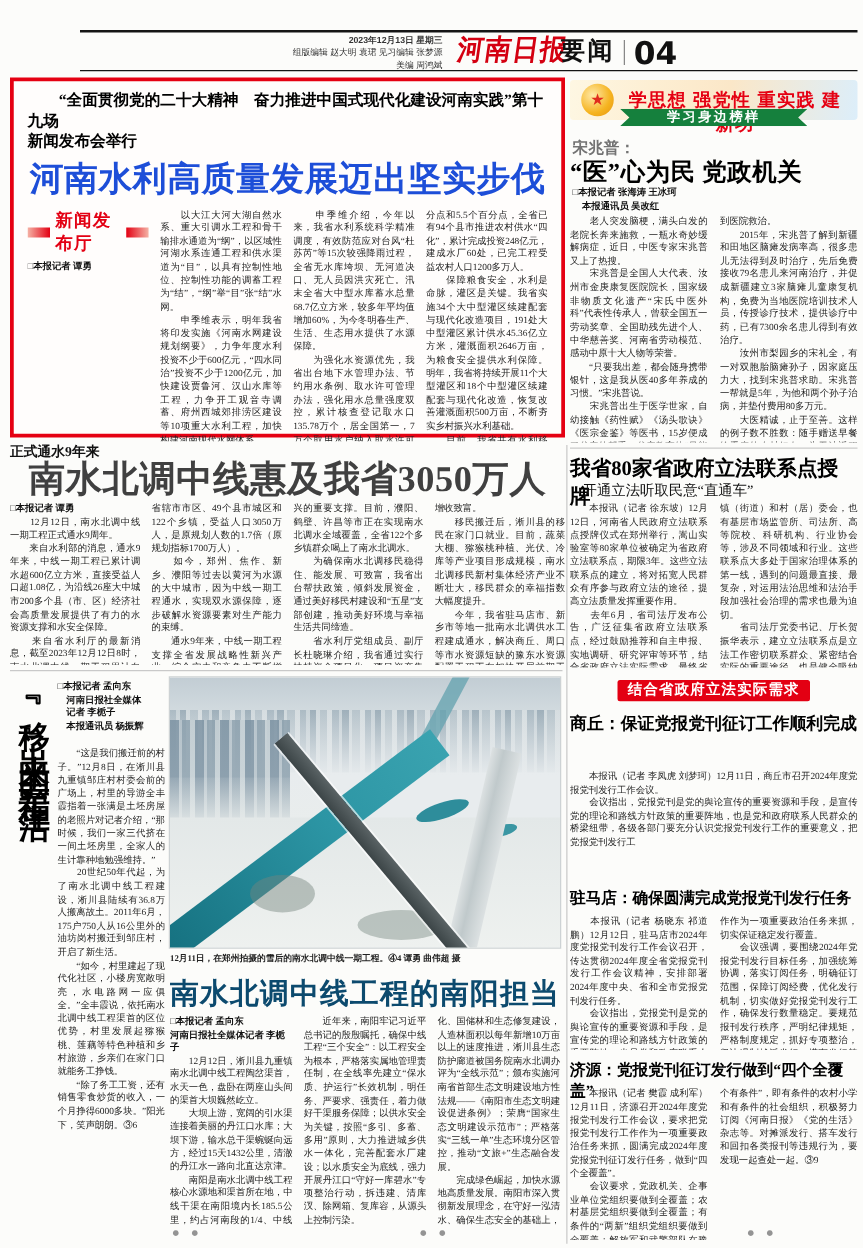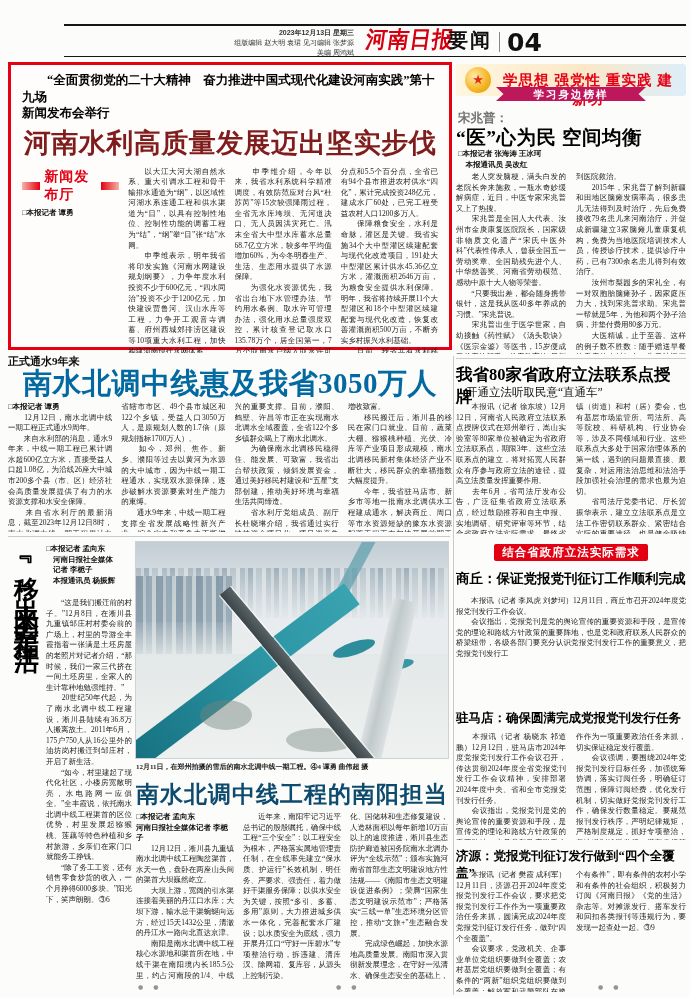--- a/index.html
+++ b/index.html
@@ -14,39 +14,39 @@
   
   .dateblock{font-size:7px;line-height:10px;text-align:right;color:#333;font-family:"Liberation Sans",sans-serif}
   .paper-logo{color:#d40011;font-weight:bold;font-size:21px;letter-spacing:1px;transform:skewX(-8deg) scaleY(1.08);transform-origin:left bottom}
   .secrow{display:flex;align-items:flex-end;gap:7px;font-family:"Liberation Sans",sans-serif}
   .secname{font-size:20px;font-weight:bold;color:#111;letter-spacing:2px}
   .secsep{width:1px;height:20px;background:#888;margin-bottom:2px}
   .pagenum{font-size:25px;font-weight:bold;color:#111;font-family:"DejaVu Sans",sans-serif;line-height:22px}
   
   .redbox{left:8px;top:62px;width:444px;height:288px;border:3px solid #e50012;background:#fffdfc;box-sizing:border-box;padding:7px 11px}
   .kicker{font-size:12.5px;line-height:16.5px;font-weight:bold;white-space:pre-line;color:#000}
-  .bighead{font-size:27px;font-weight:bold;text-align:center;letter-spacing:.5px;color:#7f1d1d;margin-top:3px}
+  .bighead{font-size:27px;font-weight:bold;text-align:center;letter-spacing:.5px;color:#1d4ed8;margin-top:3px}
   .presser-cols{height:186px;margin-top:6px}
   .badge{display:flex;align-items:center;justify-content:center;gap:4px;margin:1px 0 4px}
   .bbar{width:26px;height:8px}
   .bbar.l{background:linear-gradient(90deg,#f5b3a6,#e30013)}
   .bbar.r{background:linear-gradient(270deg,#f5b3a6,#e30013)}
   .badge-txt{color:#e30013;font-weight:bold;font-size:14px;letter-spacing:1px}
   
   .kicker2{font-size:11px;font-weight:bold;color:#111}
-  .head2{font-size:29px;font-weight:bold;text-align:center;color:#0369a1;letter-spacing:.5px}
+  .head2{font-size:29px;font-weight:bold;text-align:center;color:#404040;letter-spacing:.5px}
   
   .vtitle{writing-mode:vertical-rl;text-orientation:upright;font-size:25px;font-weight:bold;color:#000;letter-spacing:9px;line-height:32px}
   
   .banner{left:456px;top:64px;width:230px;height:32px;background:linear-gradient(100deg,#fef7e3 0%,#fdeed2 30%,#fbe7c8 55%,#dceefa 100%);border-radius:3px}
   .emblem{position:absolute;left:9px;top:3px;width:26px;height:26px;border-radius:50%;
           background:radial-gradient(circle at 35% 35%,#ffe9a8,#f5b31f 60%,#e59312);
           display:flex;align-items:center;justify-content:center;font-size:13px;color:#e02b1d}
   .banner-txt{position:absolute;left:40px;top:7px;width:184px;text-align:center;color:#e50113;font-weight:bold;font-size:14.5px;letter-spacing:1px;font-family:"Liberation Sans",sans-serif}
-  .ribbon{left:496px;top:87px;width:150px;height:14px;background:#be185d;color:#fff;font-weight:bold;
+  .ribbon{left:496px;top:87px;width:150px;height:14px;background:#15803d;color:#fff;font-weight:bold;
           font-size:10.5px;line-height:14px;text-align:center;letter-spacing:2px;
           clip-path:polygon(0 0,100% 0,95% 50%,100% 100%,0 100%,5% 50%);font-family:"Liberation Sans",sans-serif}
   .songkicker{font-size:12.5px;font-weight:bold;color:#737373}
   .songhead{font-size:19.5px;font-weight:bold;color:#000;letter-spacing:.5px}
   .lifahead{font-size:16.5px;font-weight:bold;color:#000}
   .lifasub{font-size:11.5px;color:#111;padding-left:10px}
   .redbar{left:494px;top:544px;width:154px;height:17px;background:#e30013;color:#fff;text-align:center;
           font-size:11.5px;line-height:17px;font-weight:bold;letter-spacing:1px;font-family:"Liberation Sans",sans-serif;border-radius:2px}
   .smallhead{font-weight:bold;color:#000}
   .dots{font-size:6px;color:#949494;letter-spacing:4px;font-family:"DejaVu Sans",sans-serif}
@@ -204,21 +204,21 @@
     </div>
 </div>
 
 <div class="abs banner">
   <div class="emblem">★</div>
   <div class="banner-txt">学思想 强党性 重实践 建新功</div>
 </div>
 <div class="abs ribbon">学习身边榜样</div>
 
 <div class="abs songkicker" style="left:458px;top:110px">宋兆普：</div>
-<div class="abs songhead" style="left:456px;top:124px;width:230px">“医”心为民 空间均衡</div>
+<div class="abs songhead" style="left:456px;top:124px;width:230px">“医”心为民 党政机关</div>
 <div class="abs by" style="left:458px;top:149px;width:228px">□本报记者 张海涛 王冰珂
 　本报通讯员 吴改红</div>
 <div class="abs cols" style="left:456px;top:172px;width:230px;height:182px;gap:10px">
   <div class="col">
       <div class="t">　　老人突发脑梗，满头白发的老院长奔来施救，一瓶水奇妙缓解病症，近日，中医专家宋兆普又上了热搜。
 　　宋兆普是全国人大代表、汝州市金庚康复医院院长，国家级非物质文化遗产“宋氏中医外科”代表性传承人，曾获全国五一劳动奖章、全国助残先进个人、中华慈善奖、河南省劳动模范、感动中原十大人物等荣誉。
 　　“只要我出差，都会随身携带银针，这是我从医40多年养成的习惯。”宋兆普说。
 　　宋兆普出生于医学世家，自幼接触《药性赋》《汤头歌诀》《医宗金鉴》等医书，15岁便成了父亲的帮手。父亲教育他“只能救人，不许谋利”，这也成为他的行医准则。
 　　2009年年初，宋兆普接收100名汝州籍贫困家庭脑瘫儿童到医院，减免费用进行治疗。同年4月，他到郑州、洛阳等地福利机构考察，看到大量重症脑瘫弃婴，当即承诺要把他们接</div>
     </div>
@@ -243,21 +243,21 @@
     </div>
   <div class="col">
       <div class="t">镇（街道）和村（居）委会，也有基层市场监管所、司法所、高等院校、科研机构、行业协会等，涉及不同领域和行业。这些联系点大多处于国家治理体系的第一线，遇到的问题最直接、最复杂，对运用法治思维和法治手段加强社会治理的需求也最为迫切。
 　　省司法厅党委书记、厅长贺振华表示，建立立法联系点是立法工作密切联系群众、紧密结合实际的重要途径，也是健全吸纳民意、汇集民智立法机制的重要体现。各联系点要真正发挥“直通车”作用，成为上传下达的政府立法联络员、法规规章执行当中的监督员、宣传解读法规规章的普法宣传员，在高质量立法中发挥积极作用。③9</div>
     </div>
 </div>
 
 <div class="abs redbar">结合省政府立法实际需求</div>
 
 <div class="abs smallhead" style="left:456px;top:570px;width:230px;font-size:13.5px">商丘：保证党报党刊征订工作顺利完成</div>
-<div class="abs cols" style="left:456px;top:596px;width:230px;height:108px;gap:22px">
+<div class="abs cols" style="left:456px;top:616px;width:230px;height:108px;gap:22px">
   <div class="col">
       <div class="t">　　本报讯（记者 李凤虎 刘梦珂）12月11日，商丘市召开2024年度党报党刊发行工作会议。
 　　会议指出，党报党刊是党的舆论宣传的重要资源和手段，是宣传党的理论和路线方针政策的重要阵地，也是党和政府联系人民群众的桥梁纽带，各级各部门要充分认识党报党刊发行工作的重要意义，把党报党刊发行工</div>
     </div>
 </div>
 
 <div class="abs smallhead" style="left:456px;top:710px;width:230px;font-size:12.5px">驻马店：确保圆满完成党报党刊发行任务</div>
 <div class="abs cols" style="left:456px;top:732px;width:230px;height:108px;gap:10px">
   <div class="col">
       <div class="t">　　本报讯（记者 杨晓东 祁道鹏）12月12日，驻马店市2024年度党报党刊发行工作会议召开，传达贯彻2024年度全省党报党刊发行工作会议精神，安排部署2024年度中央、省和全市党报党刊发行任务。

